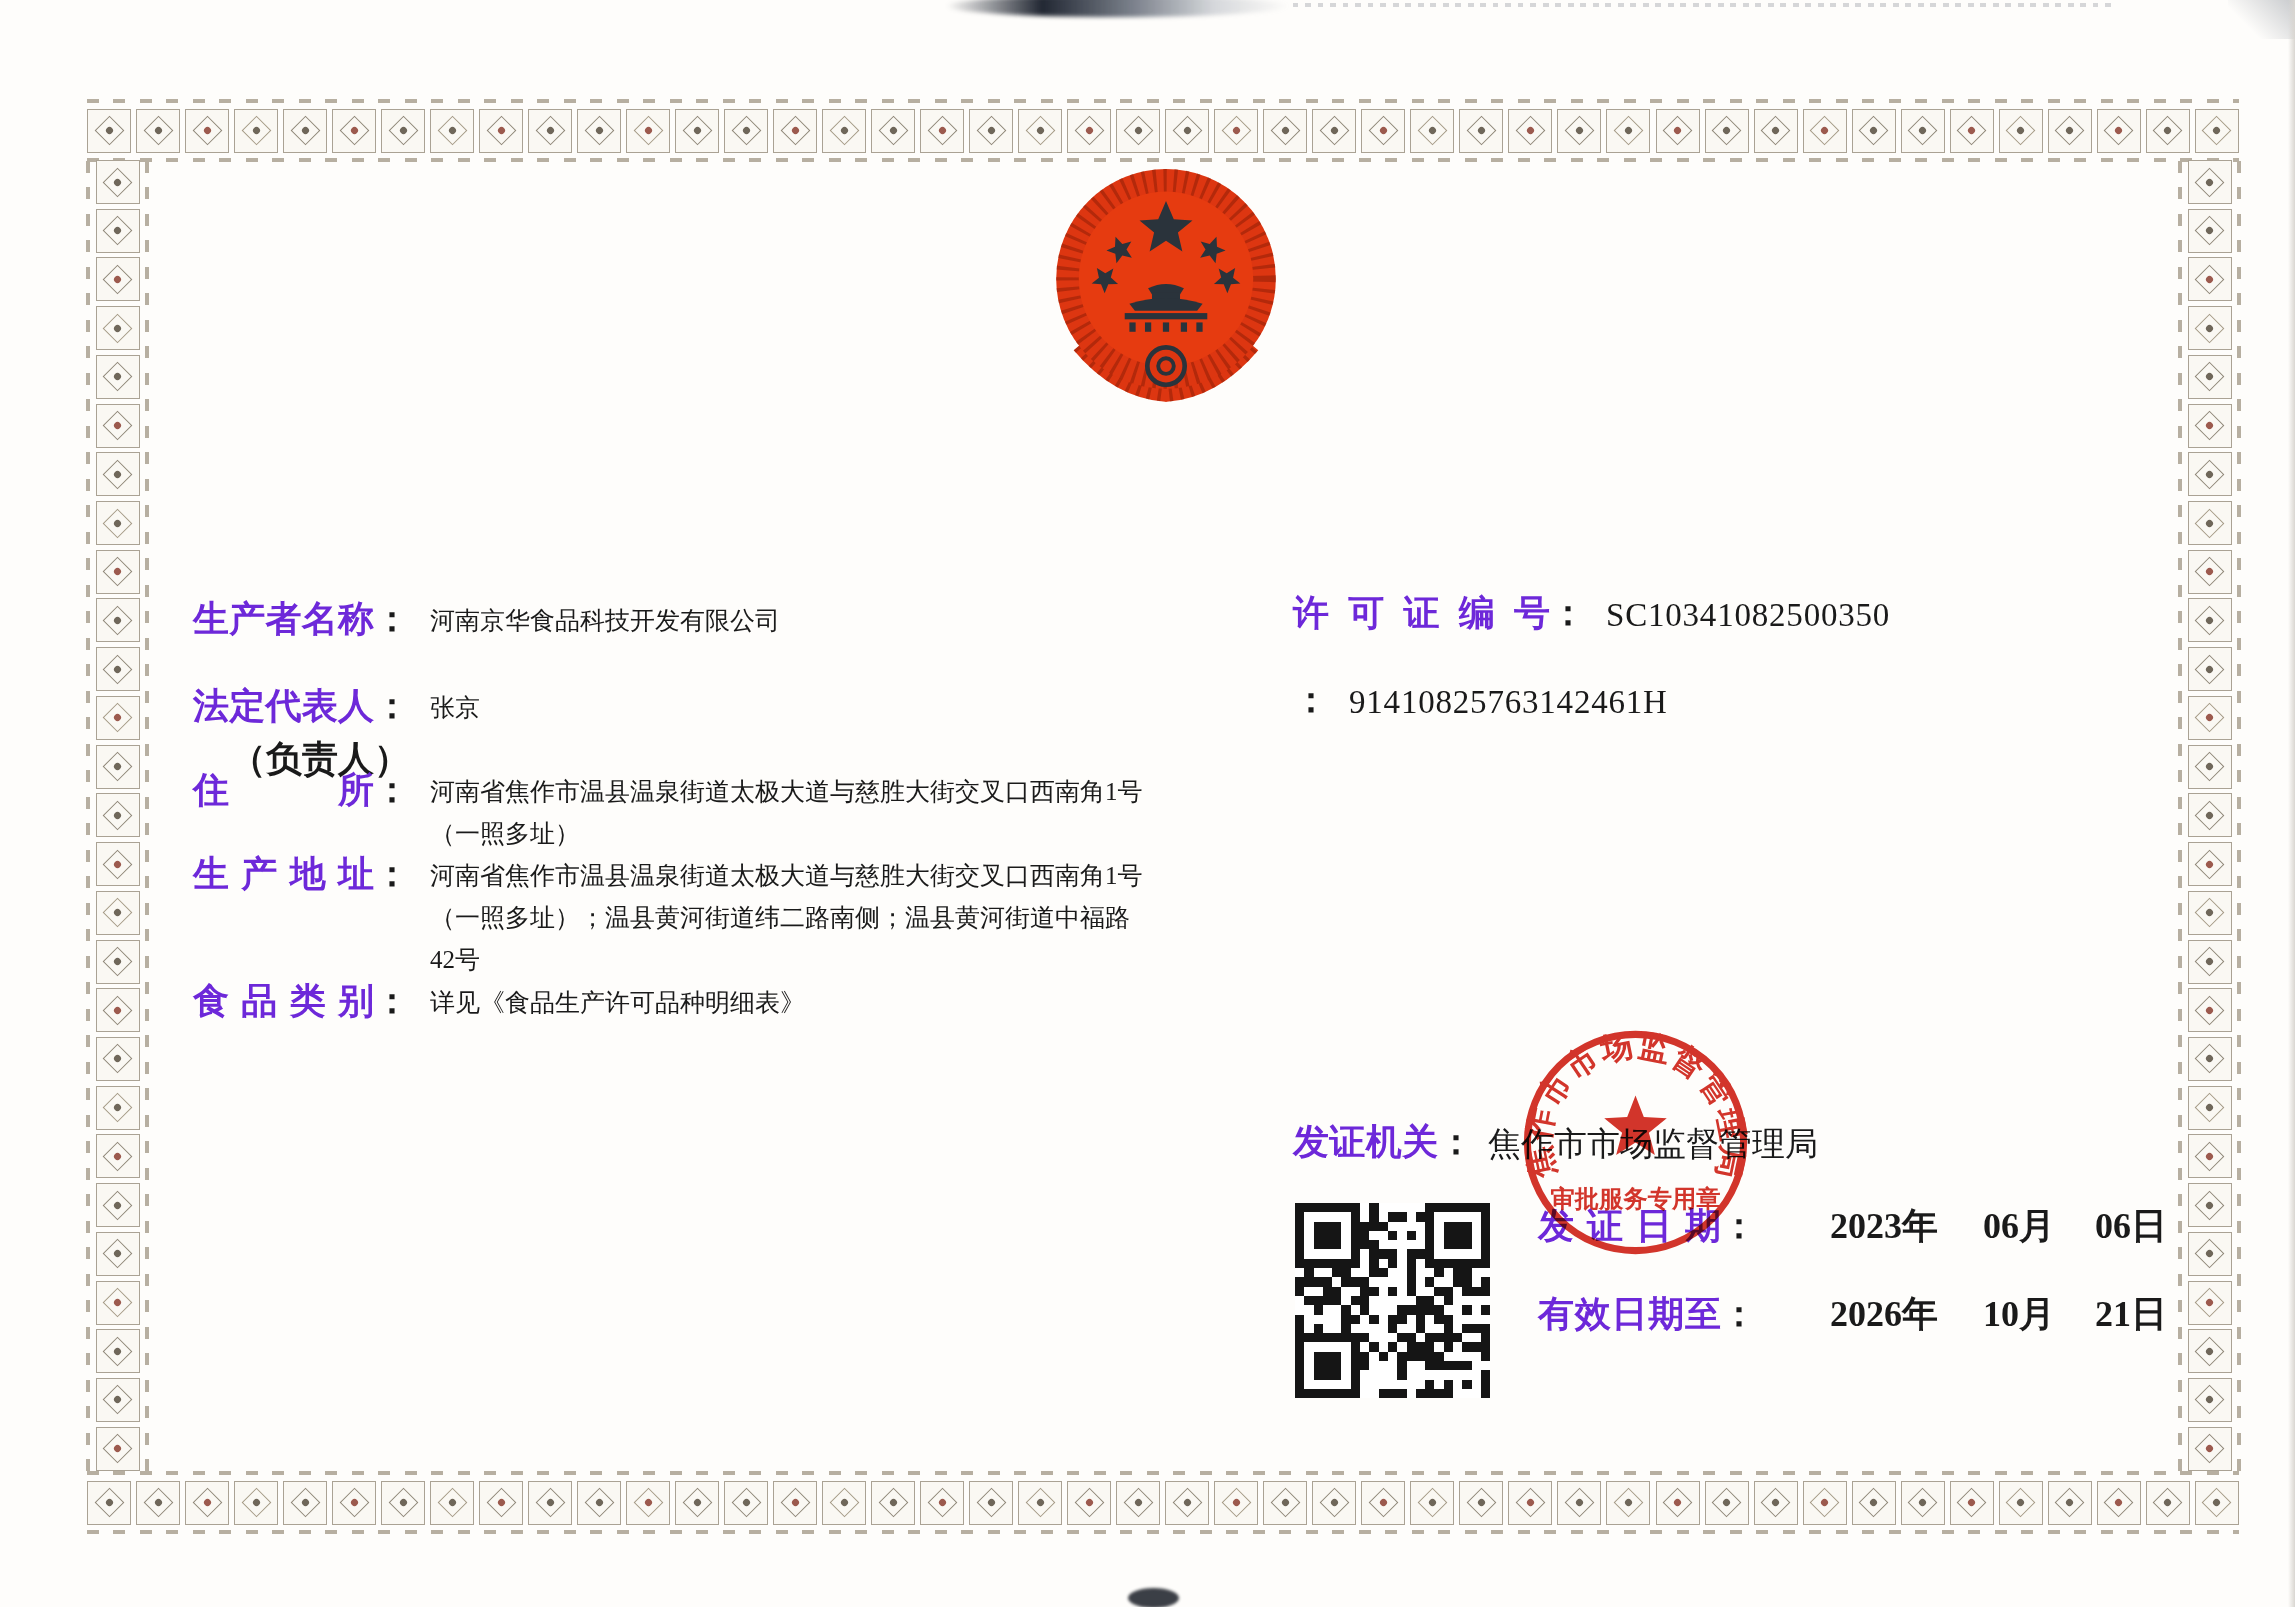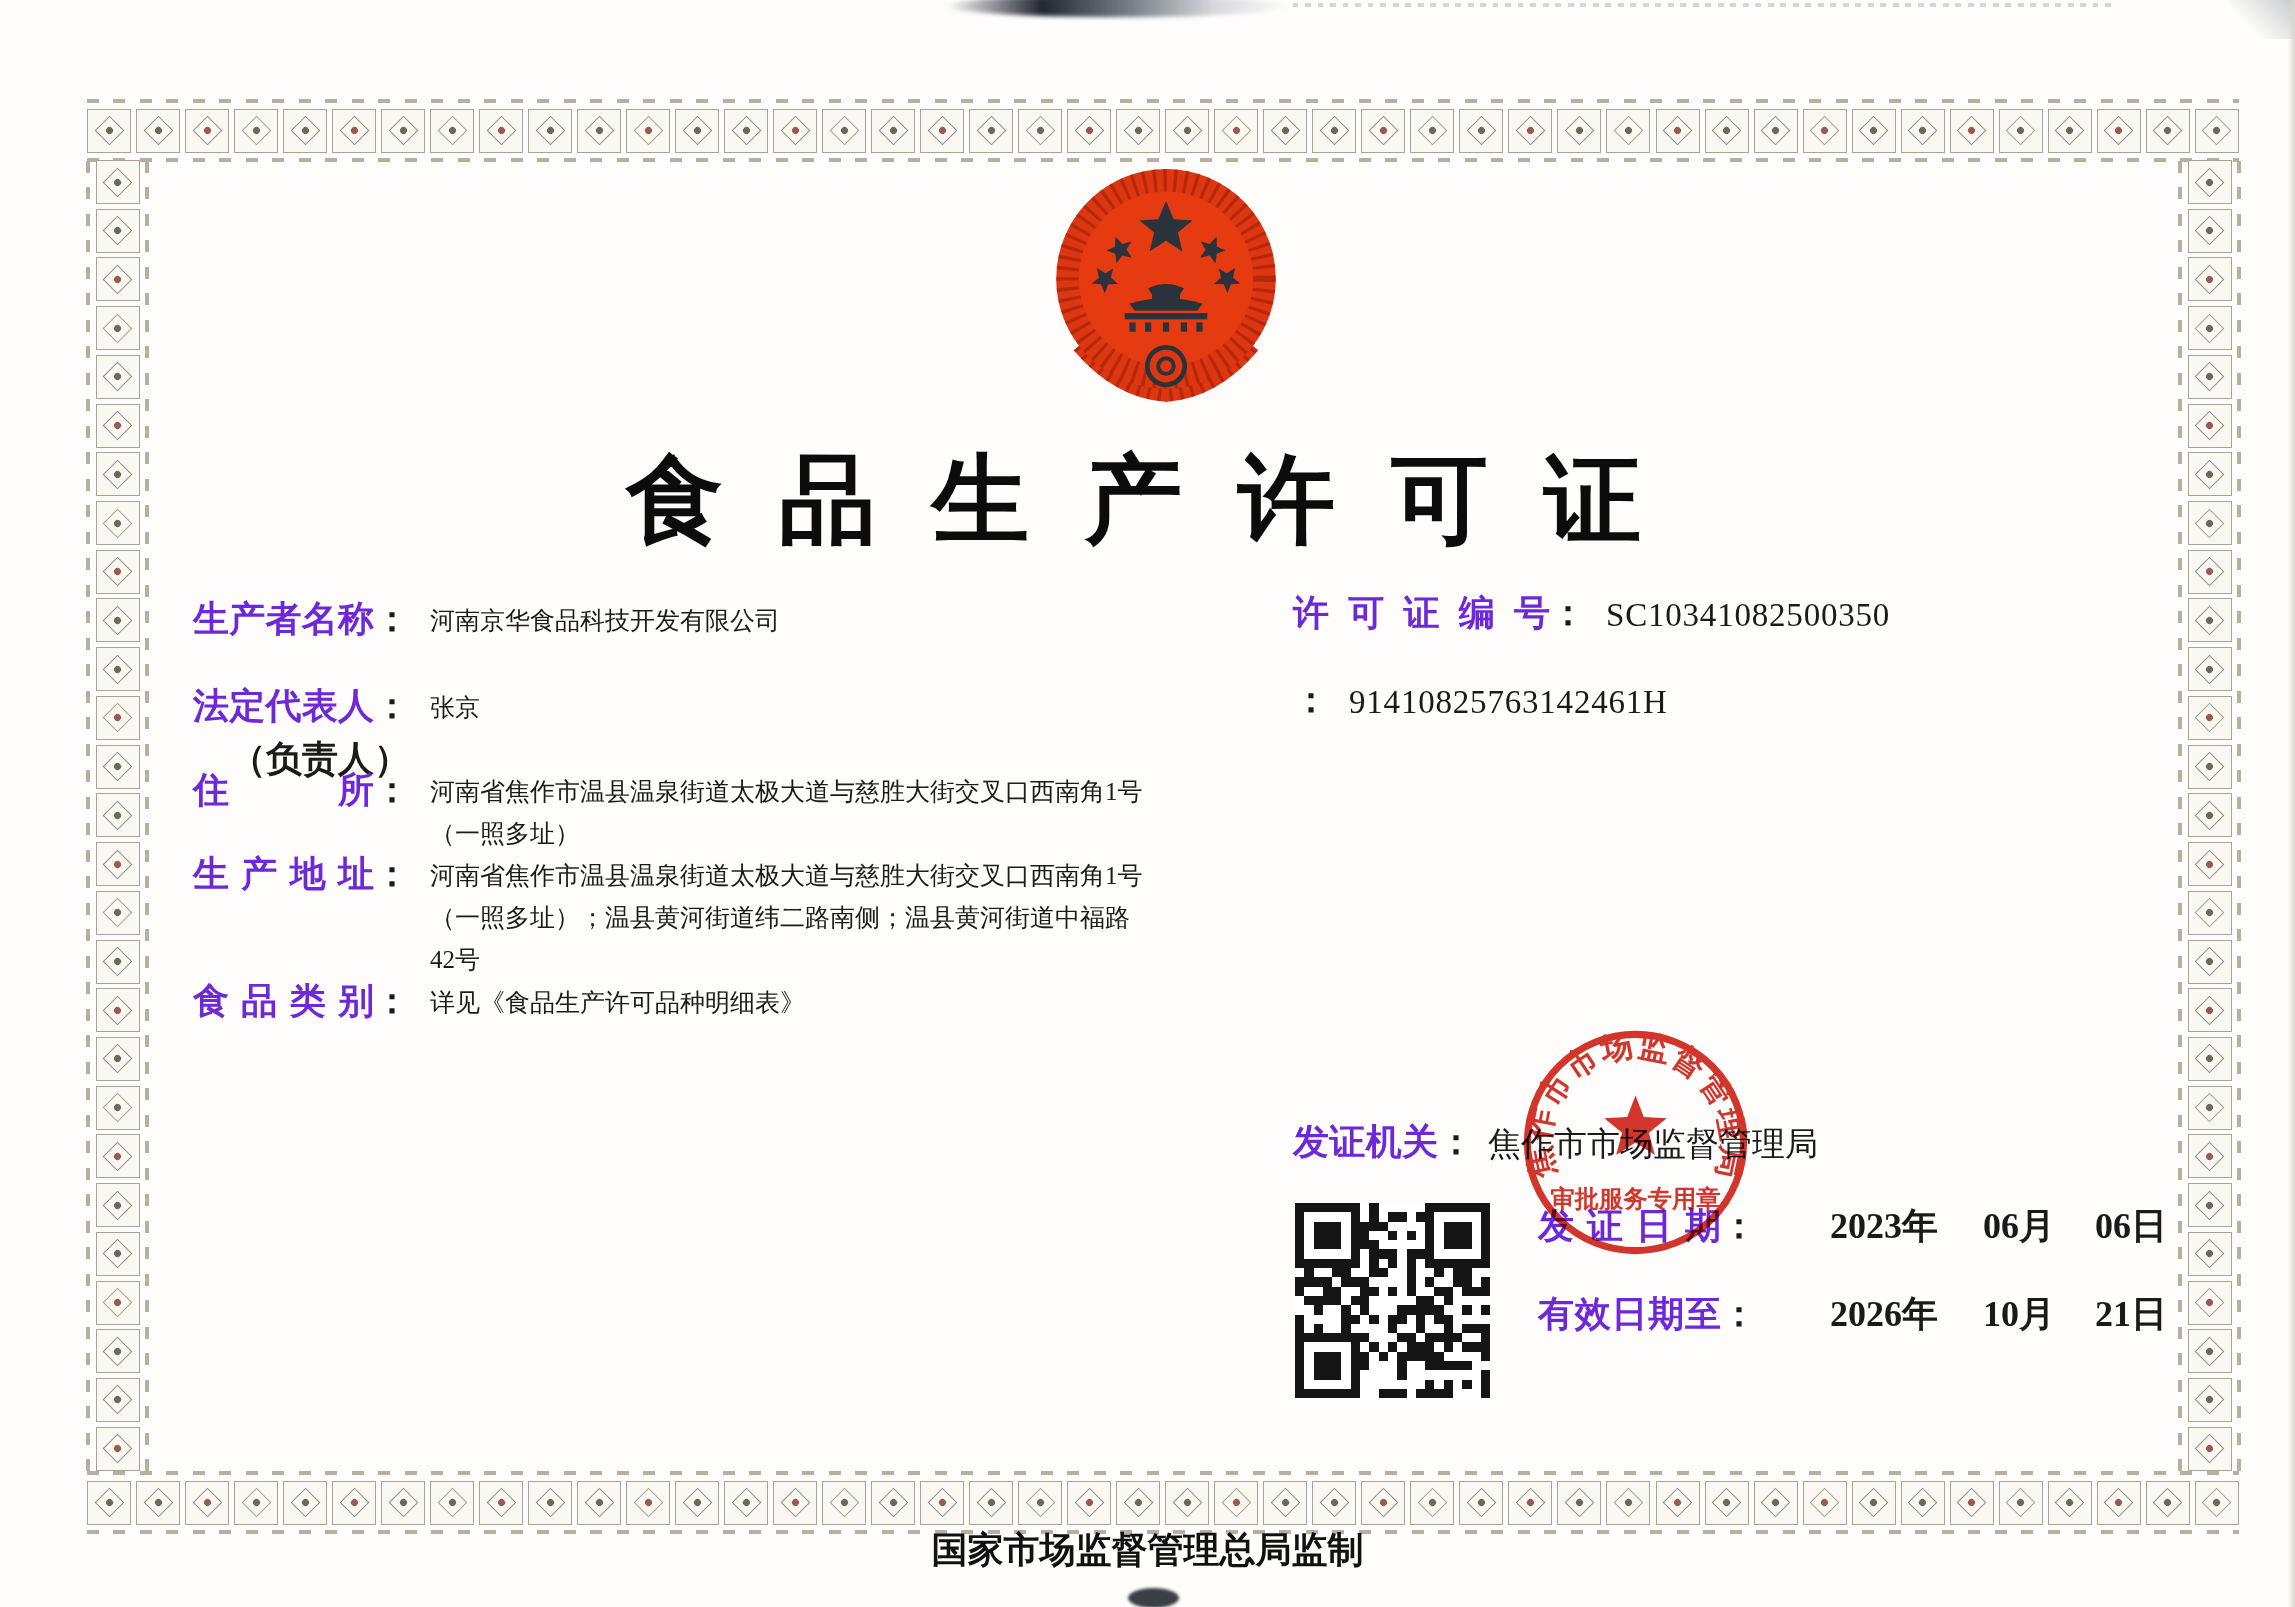--- a/index.html
+++ b/index.html
@@ -836,21 +836,20 @@
       <rect x="98" y="206" width="8" height="12"></rect>
         <rect x="118" y="206" width="8" height="12"></rect>
       <rect x="141" y="206" width="8" height="12"></rect>
         <rect x="164" y="206" width="8" height="12"></rect>
       <rect x="184" y="206" width="8" height="12"></rect>
     </g>
     <circle cx="145" cy="262" r="24" fill="#dd3611" stroke="#2a333b" stroke-width="6"></circle>
     <circle cx="145" cy="262" r="10" fill="#dd3611" stroke="#2a333b" stroke-width="5"></circle>
   </svg>
 
-  <div class="title">食品生产许可证</div>
 
   <div class="frow f-producer">
     <span class="jlabel w232">生产者名称</span>
       <span class="colon">：</span>
     <span class="fvalue">河南京华食品科技开发有限公司</span>
   </div>
 
   <div class="frow f-legal">
     <div class="lblock">
       <div class="lline">
@@ -1363,21 +1362,20 @@
   <svg class="seal" viewBox="0 0 300 300">
     <circle cx="150" cy="150" r="138" fill="none" stroke="#cf2318" stroke-width="9"></circle>
     <polygon points="150,90 160.6,117.4 189.9,119 167.1,137.6 174.7,166 150,150 125.3,166 132.9,137.6 110.1,119 139.4,117.4" fill="#cf2318"></polygon>
     <path id="sealArc" d="M 46.6,187.6 A 110,110 0 1 1 253.4,187.6" fill="none"></path>
     <text font-size="40" font-weight="bold" fill="#cf2318" font-family="Liberation Serif, DejaVu Serif, serif">
       <textPath href="#sealArc" startOffset="50%" text-anchor="middle" textLength="430" lengthAdjust="spacing">焦作市市场监督管理局</textPath>
     </text>
     <text x="150" y="232" text-anchor="middle" font-size="31" font-weight="bold" fill="#cf2318" font-family="Liberation Serif, DejaVu Serif, serif">审批服务专用章</text>
   </svg>
 
-  <div class="bottom-note">国家市场监督管理总局监制</div>
 
   <div class="art-smudge"></div>
   <div class="art-dots"></div>
   <div class="art-corner"></div>
   <div class="art-blob"></div>
   <div class="art-edge"></div>
 </div>
 
 
 </body></html>

